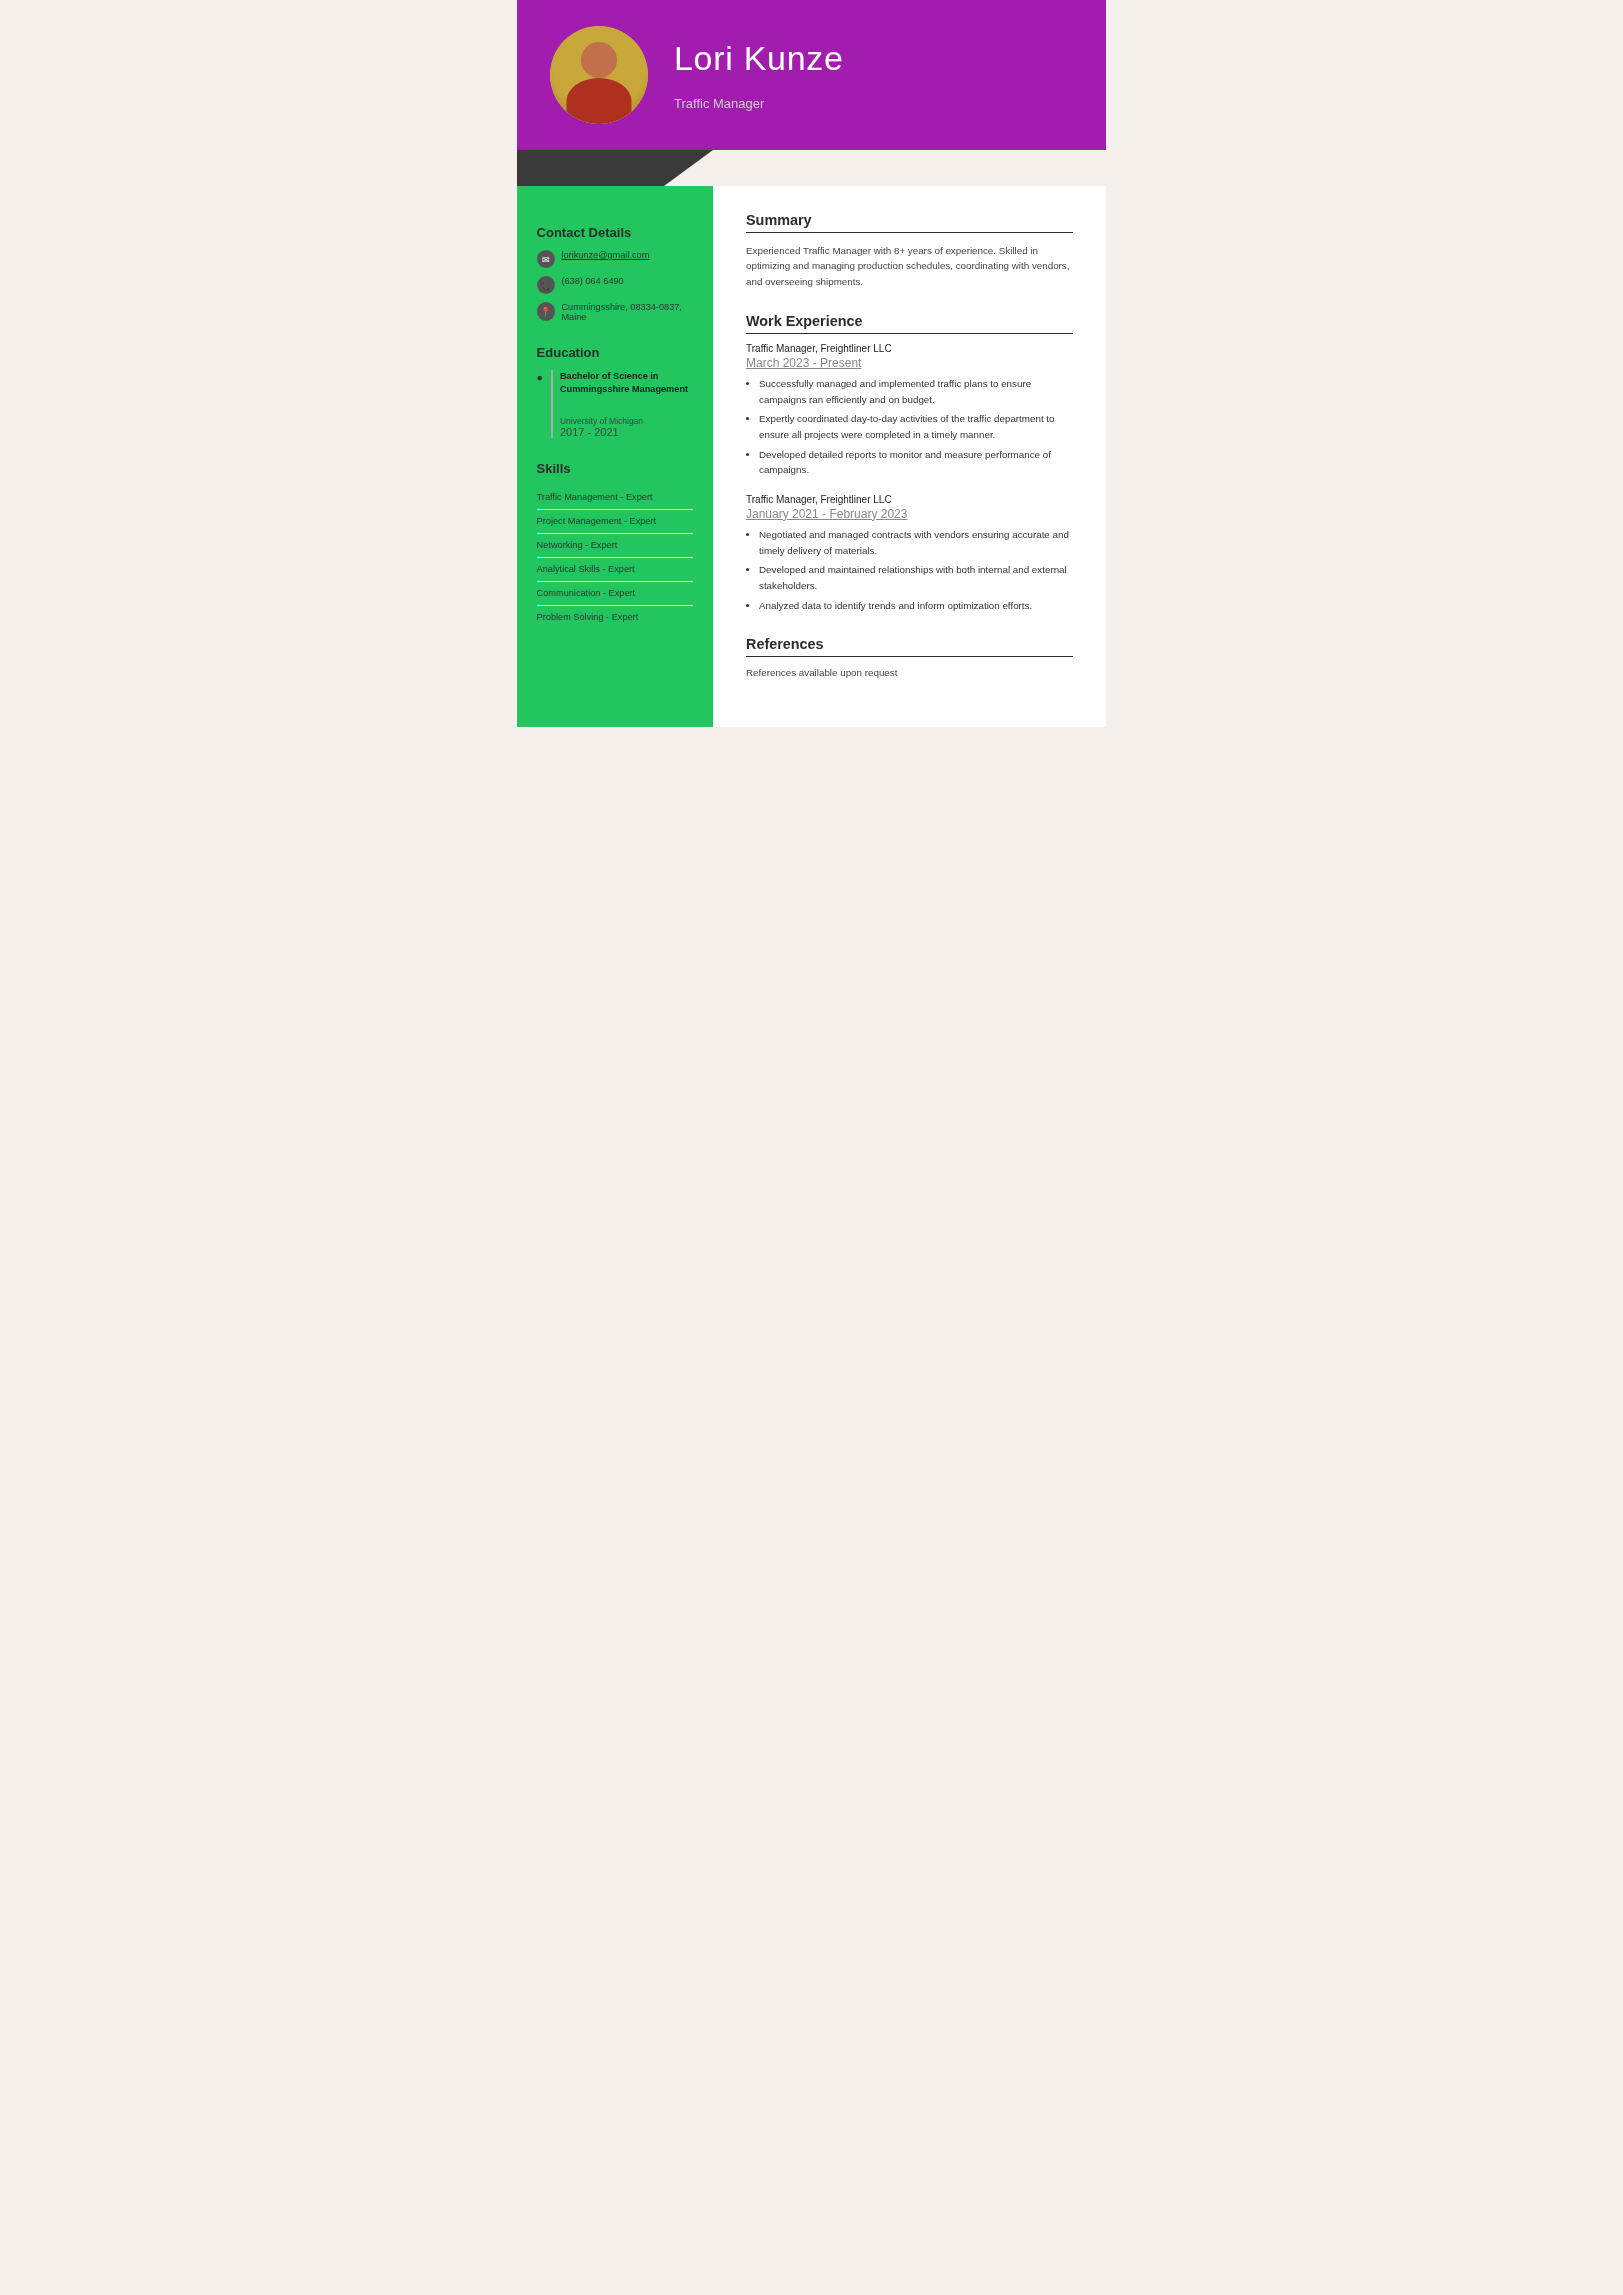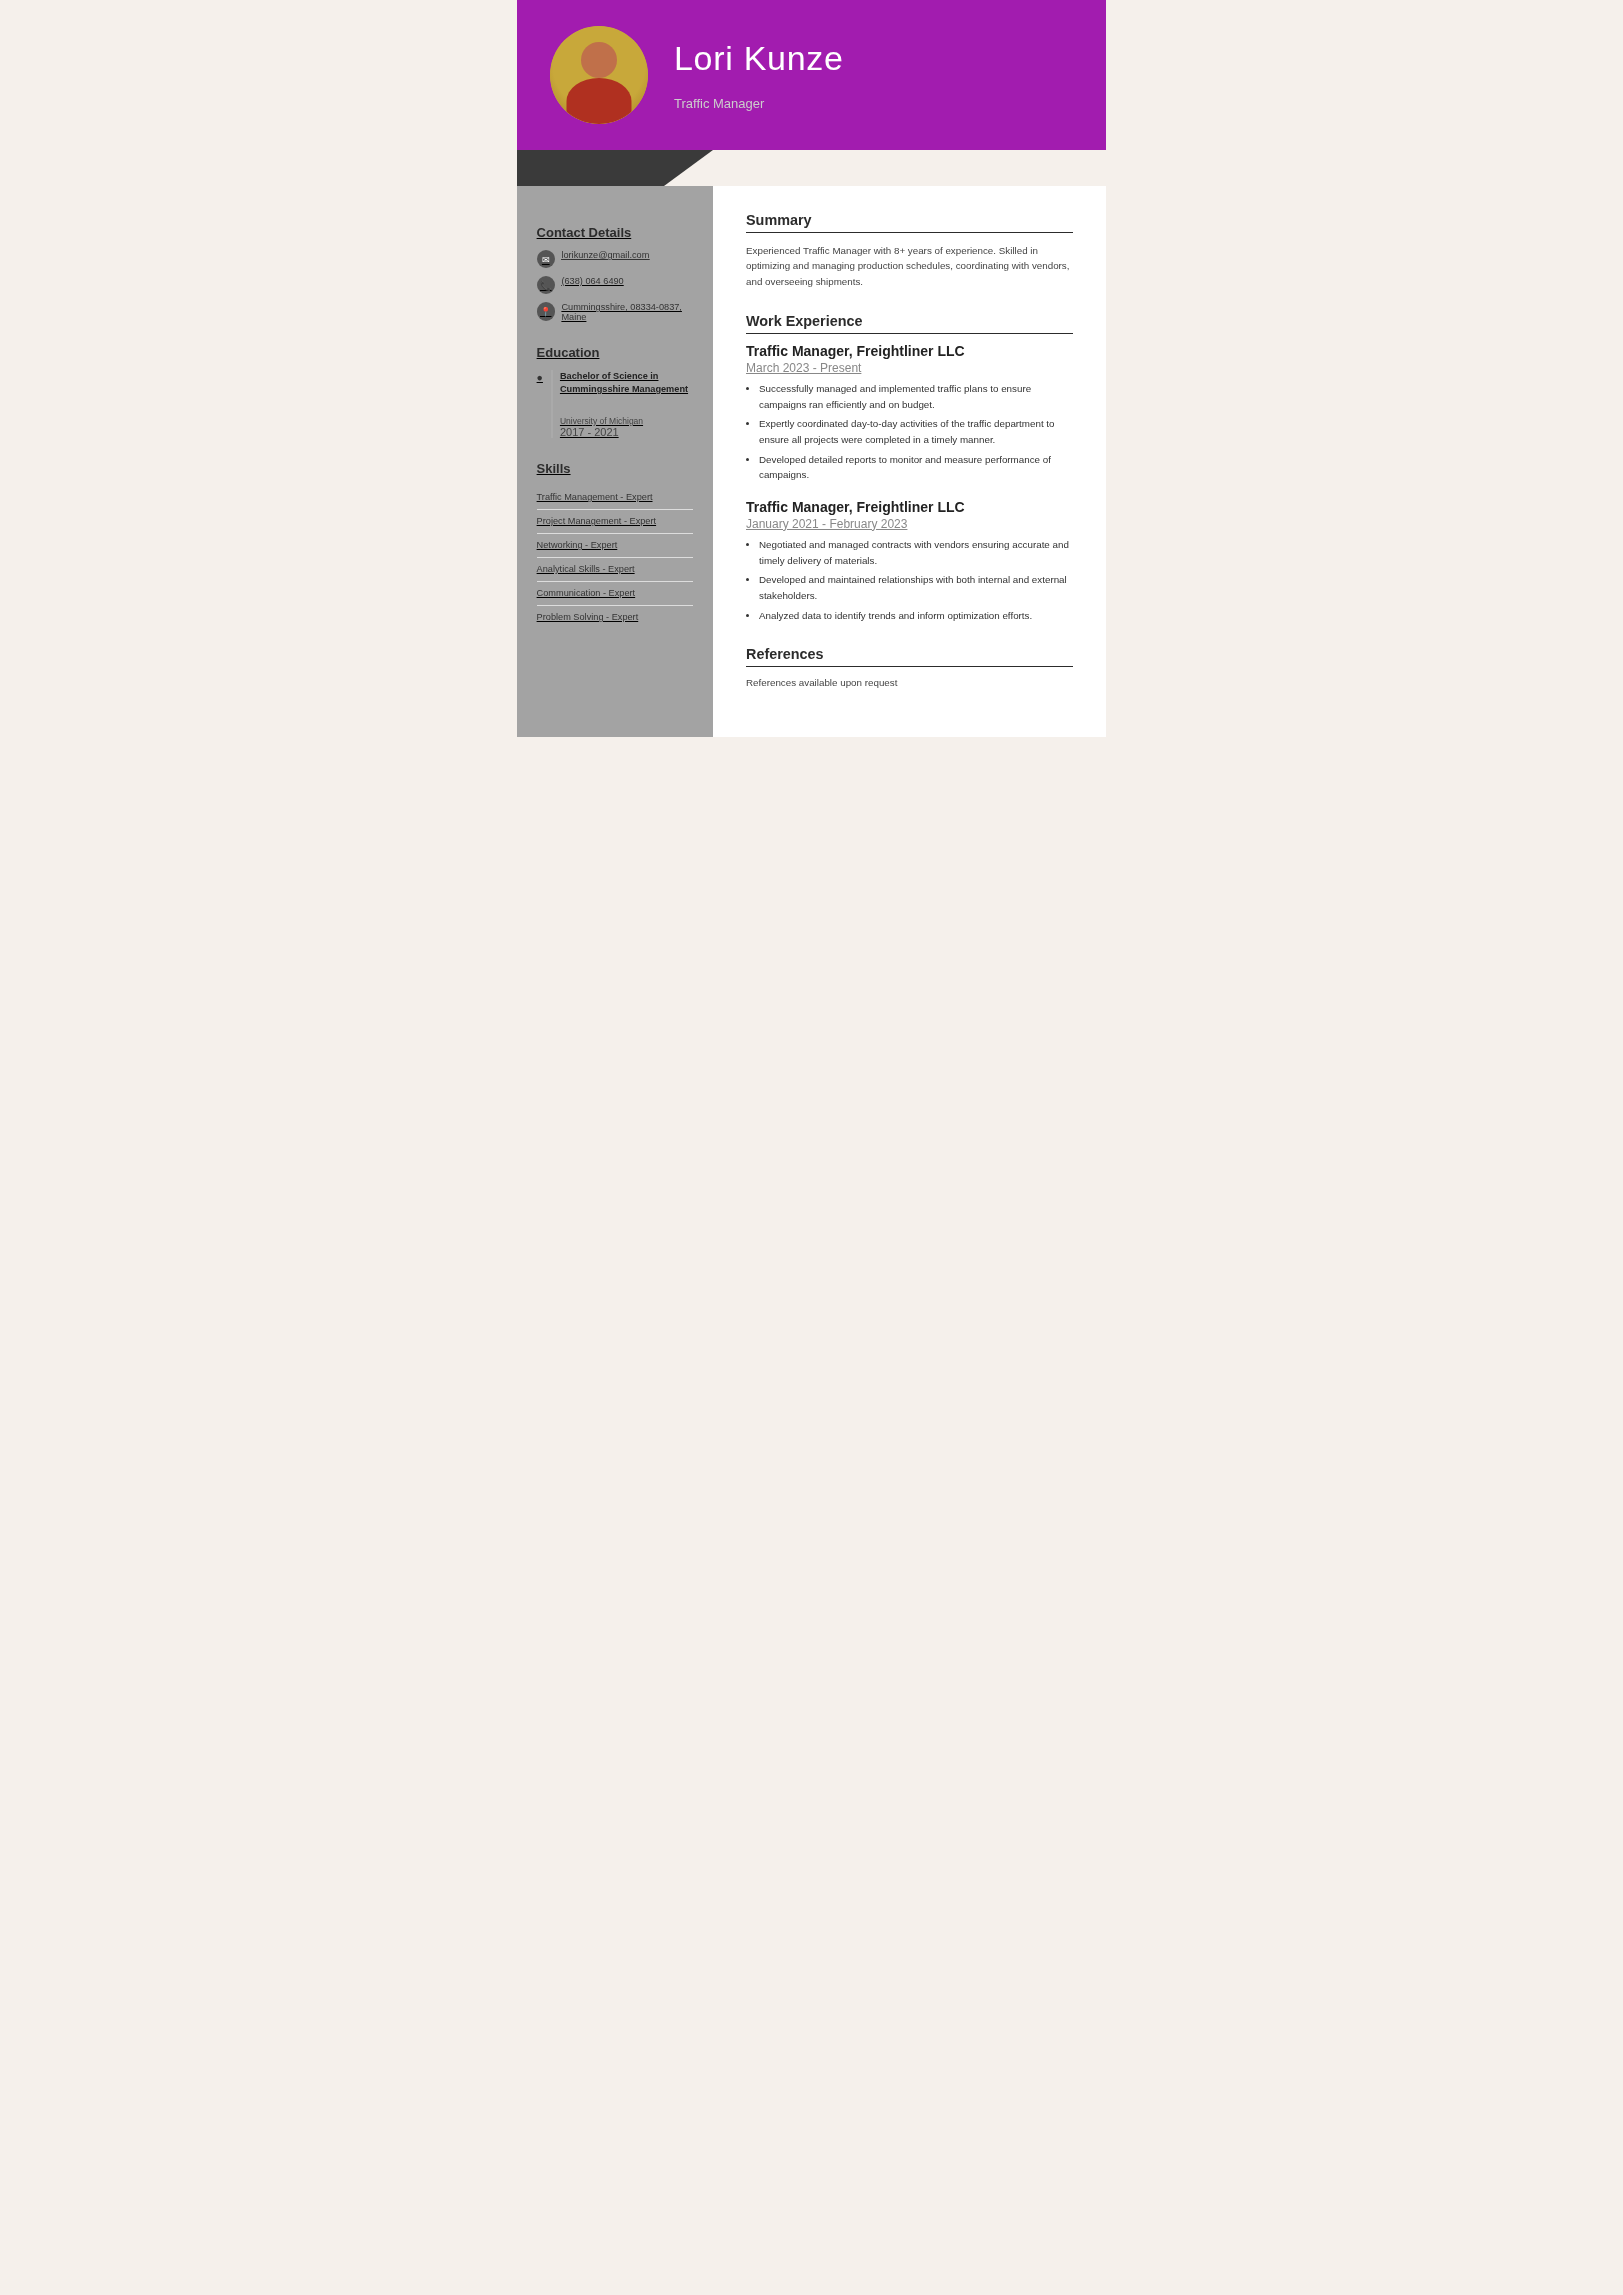--- a/index.html
+++ b/index.html
@@ -78,24 +78,23 @@
 
     
     .main-layout {
       display: flex;
       min-height: 524px;
     }
 
     
     .sidebar {
       width: 196px;
-      background: #a3a3a3;
+      background: #22c55e;
       padding: 19.6px 19.6px;
       flex-shrink: 0;
-      text-decoration: underline;
     }
 
     
     .content {
       flex: 1;
       background: #ffffff;
       padding: 26px 33px;
     }
 
     
@@ -193,22 +192,22 @@
       margin-bottom: 9.8px;
     }
     .summary-text {
       font-size: 9.8px;
       color: #444;
       line-height: 1.6;
     }
 
     
     .job-title-text {
-      font-size: 14px;
-      font-weight: bold;
+      font-size: 10px;
+      font-weight: normal;
       color: #222;
       margin-bottom: 1.3px;
     }
     .job-period {
       font-size: 12px;
       color: #888;
       margin-bottom: 6.5px;
       text-decoration: underline;
     }
     .job-bullets {

